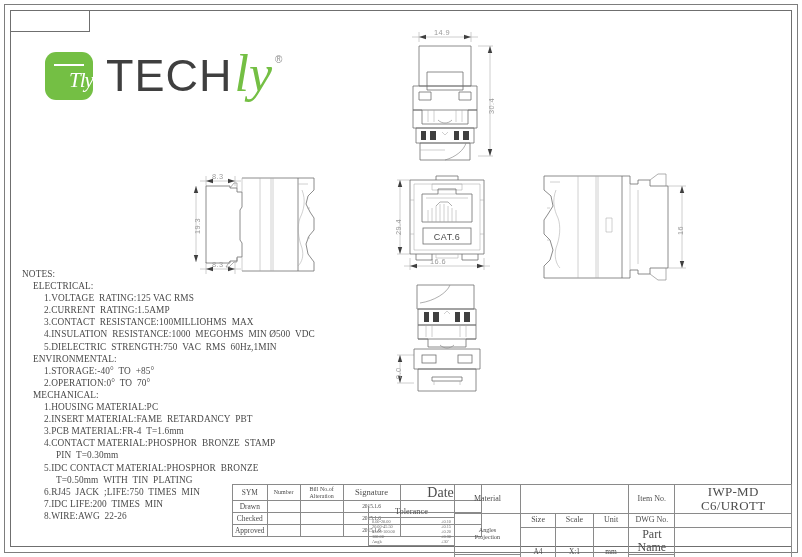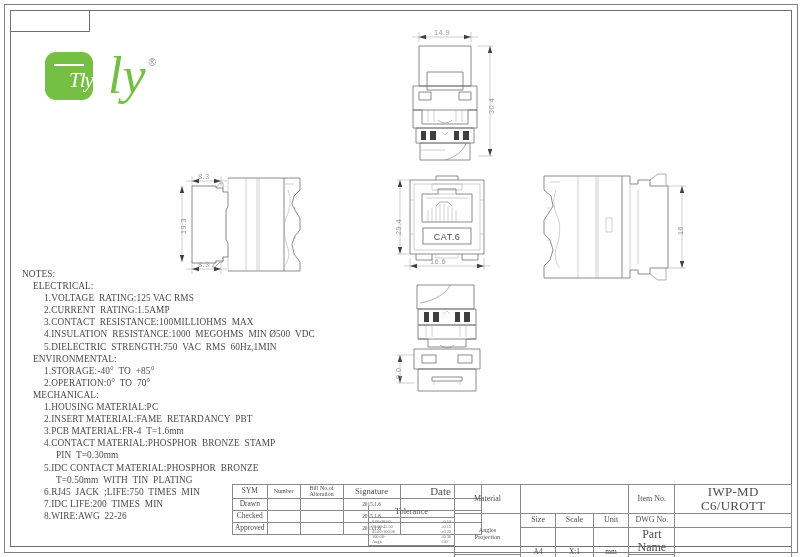--- a/index.html
+++ b/index.html
@@ -65,28 +65,29 @@
   <div class="frame-outer"></div>
   <div class="frame-inner"></div>
   <div class="corner-tab"></div>
 
   <div id="logo">
     <div class="logo-mark">
       <div class="bar"></div>
       <div class="glyph">Tly</div>
     </div>
     <div class="logo-text">
+      <span class="logo-tech">TECH</span>
       <span class="logo-ly">ly</span>
       <span class="logo-reg">®</span>
     </div>
   </div>
 
   <div id="notes"><div class="n0">NOTES:</div><div class="n1">ELECTRICAL:</div><div class="n2">1.VOLTAGE  RATING:125 VAC RMS</div><div class="n2">2.CURRENT  RATING:1.5AMP</div><div class="n2">3.CONTACT  RESISTANCE:100MILLIOHMS  MAX</div><div class="n2">4.INSULATION  RESISTANCE:1000  MEGOHMS  MIN Ø500  VDC</div><div class="n2">5.DIELECTRIC  STRENGTH:750  VAC  RMS  60Hz,1MIN</div><div class="n1">ENVIRONMENTAL:</div><div class="n2">1.STORAGE:-40°  TO  +85°</div><div class="n2">2.OPERATION:0°  TO  70°</div><div class="n1">MECHANICAL:</div><div class="n2">1.HOUSING MATERIAL:PC</div><div class="n2">2.INSERT MATERIAL:FAME  RETARDANCY  PBT</div><div class="n2">3.PCB MATERIAL:FR-4  T=1.6mm</div><div class="n2">4.CONTACT MATERIAL:PHOSPHOR  BRONZE  STAMP</div><div class="n3">PIN  T=0.30mm</div><div class="n2">5.IDC CONTACT MATERIAL:PHOSPHOR  BRONZE</div><div class="n3">T=0.50mm  WITH  TIN  PLATING</div><div class="n2">6.RJ45  JACK  ;LIFE:750  TIMES  MIN</div><div class="n2">7.IDC LIFE:200  TIMES  MIN</div><div class="n2">8.WIRE:AWG  22-26</div></div>
 
-  <div class="view" style="left:176px;top:152px;">
+  <div class="view" style="left:190px;top:152px;">
     <svg width="160" height="135" viewBox="0 0 160 135">
 
       <path class="dimline" d="M16 24 L16 34 M45 24 L45 34"></path>
       <path class="dimline" d="M10 29 L51 29"></path>
       <path class="fillg" d="M16 29 l7 -2.2 v4.4 z"></path>
       <path class="fillg" d="M45 29 l-7 -2.2 v4.4 z"></path>
 
       <path class="dimline" d="M16 110 L16 122 M45 110 L45 122"></path>
       <path class="dimline" d="M10 117 L51 117"></path>
       <path class="fillg" d="M16 117 l7 -2.2 v4.4 z"></path>
@@ -262,21 +263,21 @@
   <div id="titleblock">
 
     <table class="tb rev">
       <tbody>
           <tr>
         <td style="width:28px;">SYM</td>
         <td style="width:28px;font-size:6px;">Number</td>
         <td style="width:38px;font-size:6px;white-space:pre-line;">Bill No.of
 Alteration</td>
         <td style="width:52px;font-size:8.6px;">Signature</td>
-        <td style="width:76px;font-size:11px;">Date</td>
+        <td style="width:76px;font-size:14px;">Date</td>
       </tr>
       <tr>
         <td>Drawn</td>
         <td></td>
         <td></td>
         <td style="font-size:5.4px;">2015.1.6</td>
         <td></td>
       </tr>
       <tr>
         <td>Checked</td>

